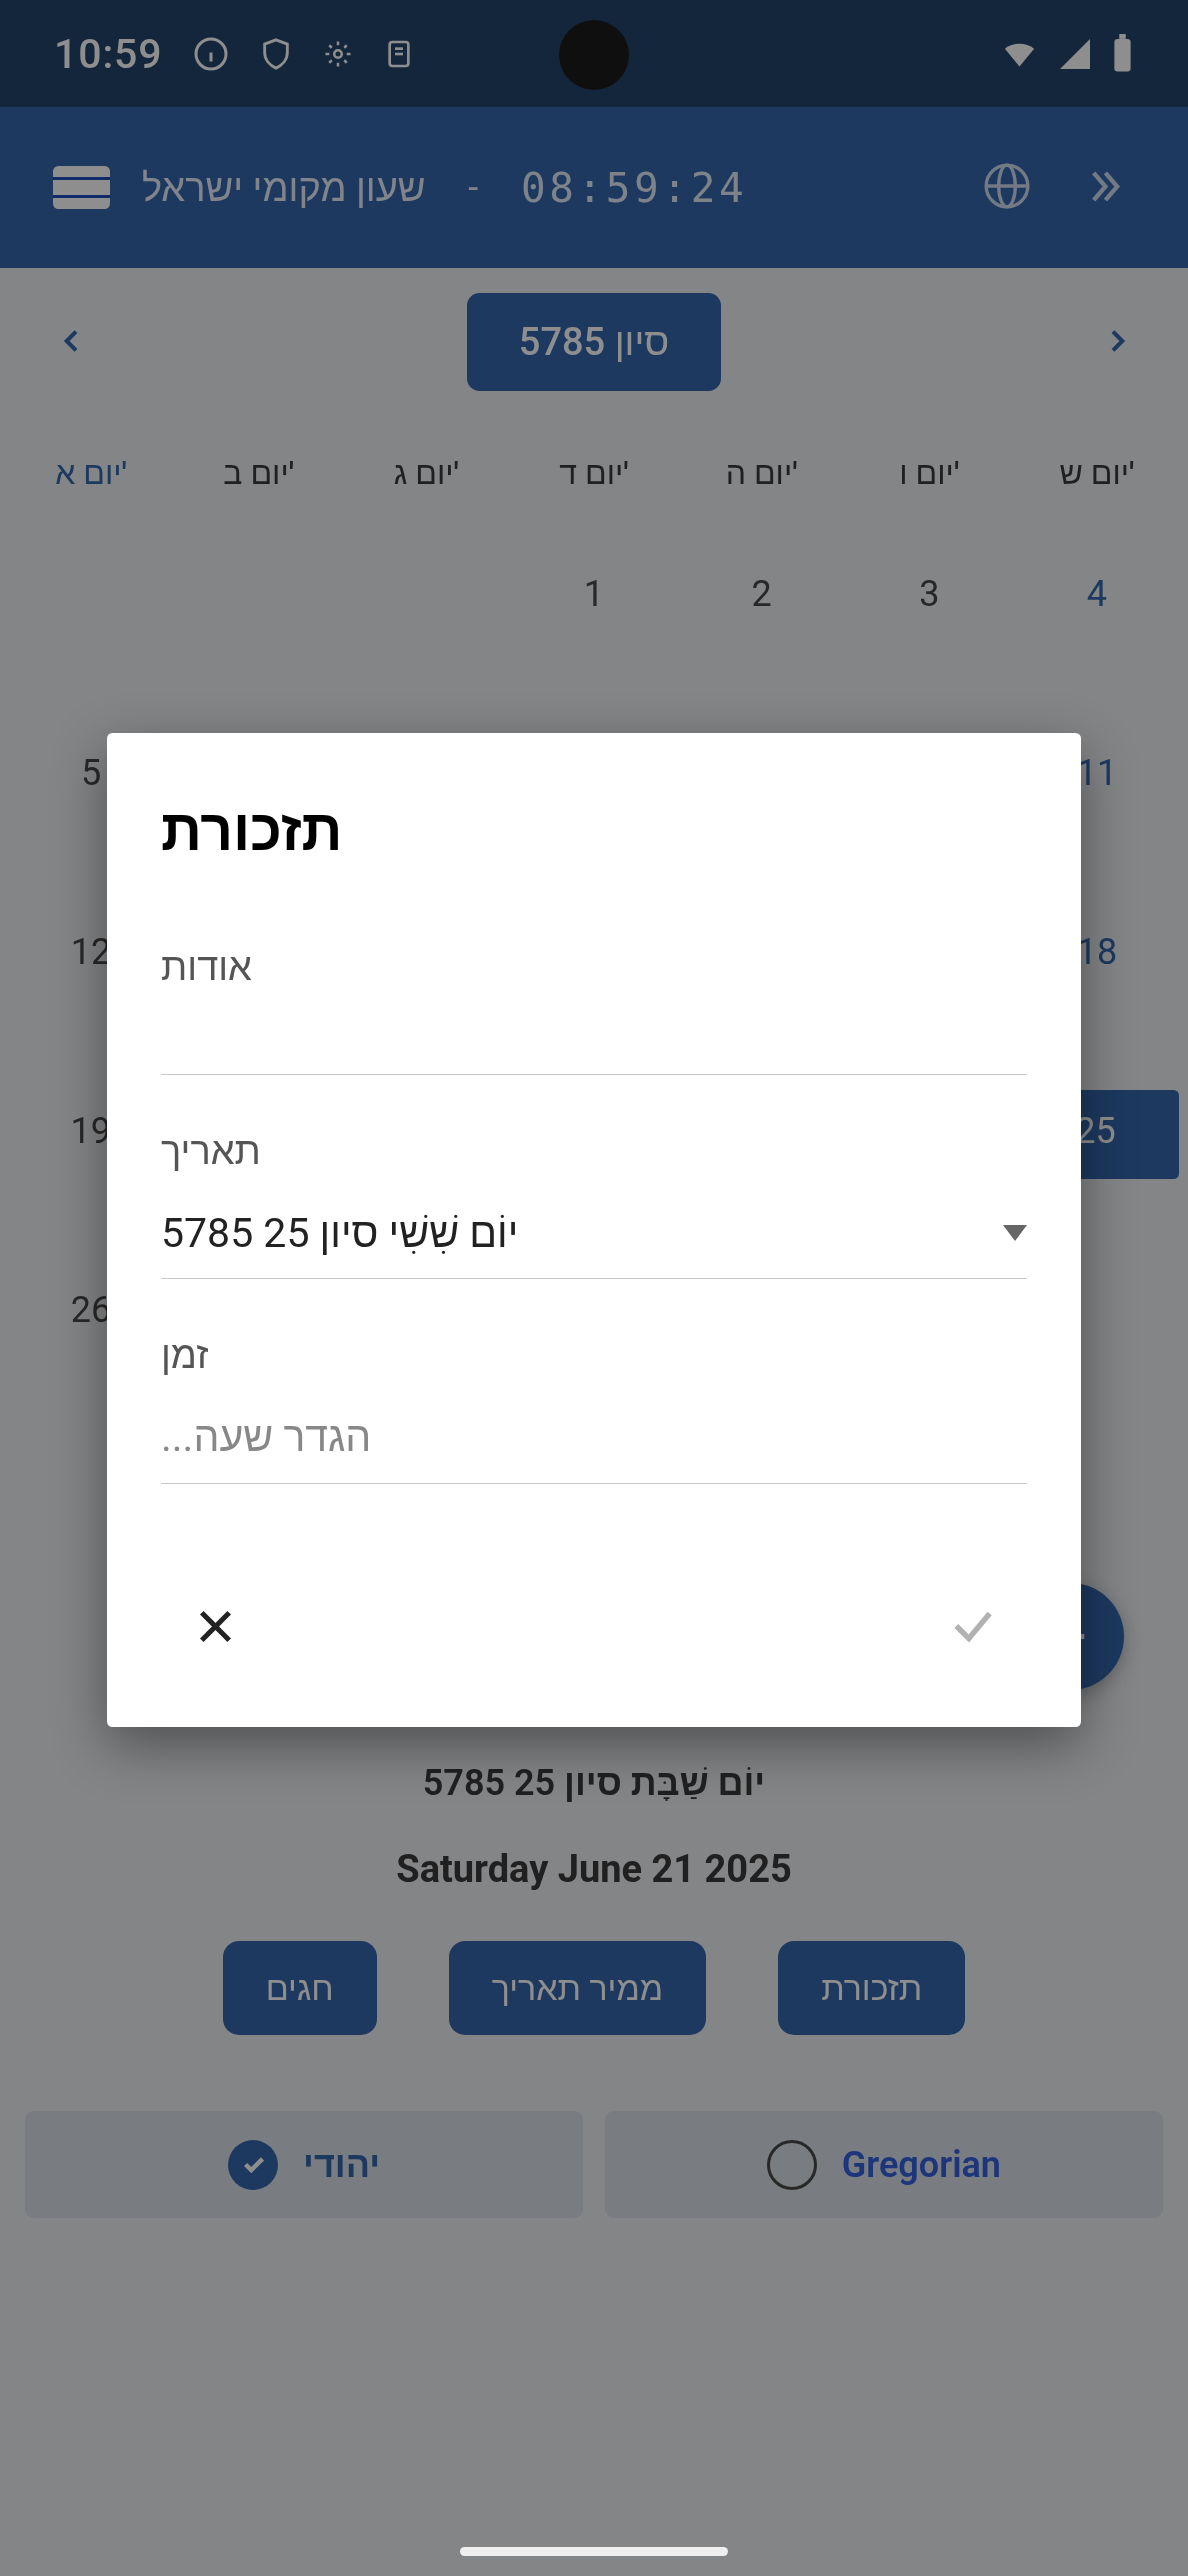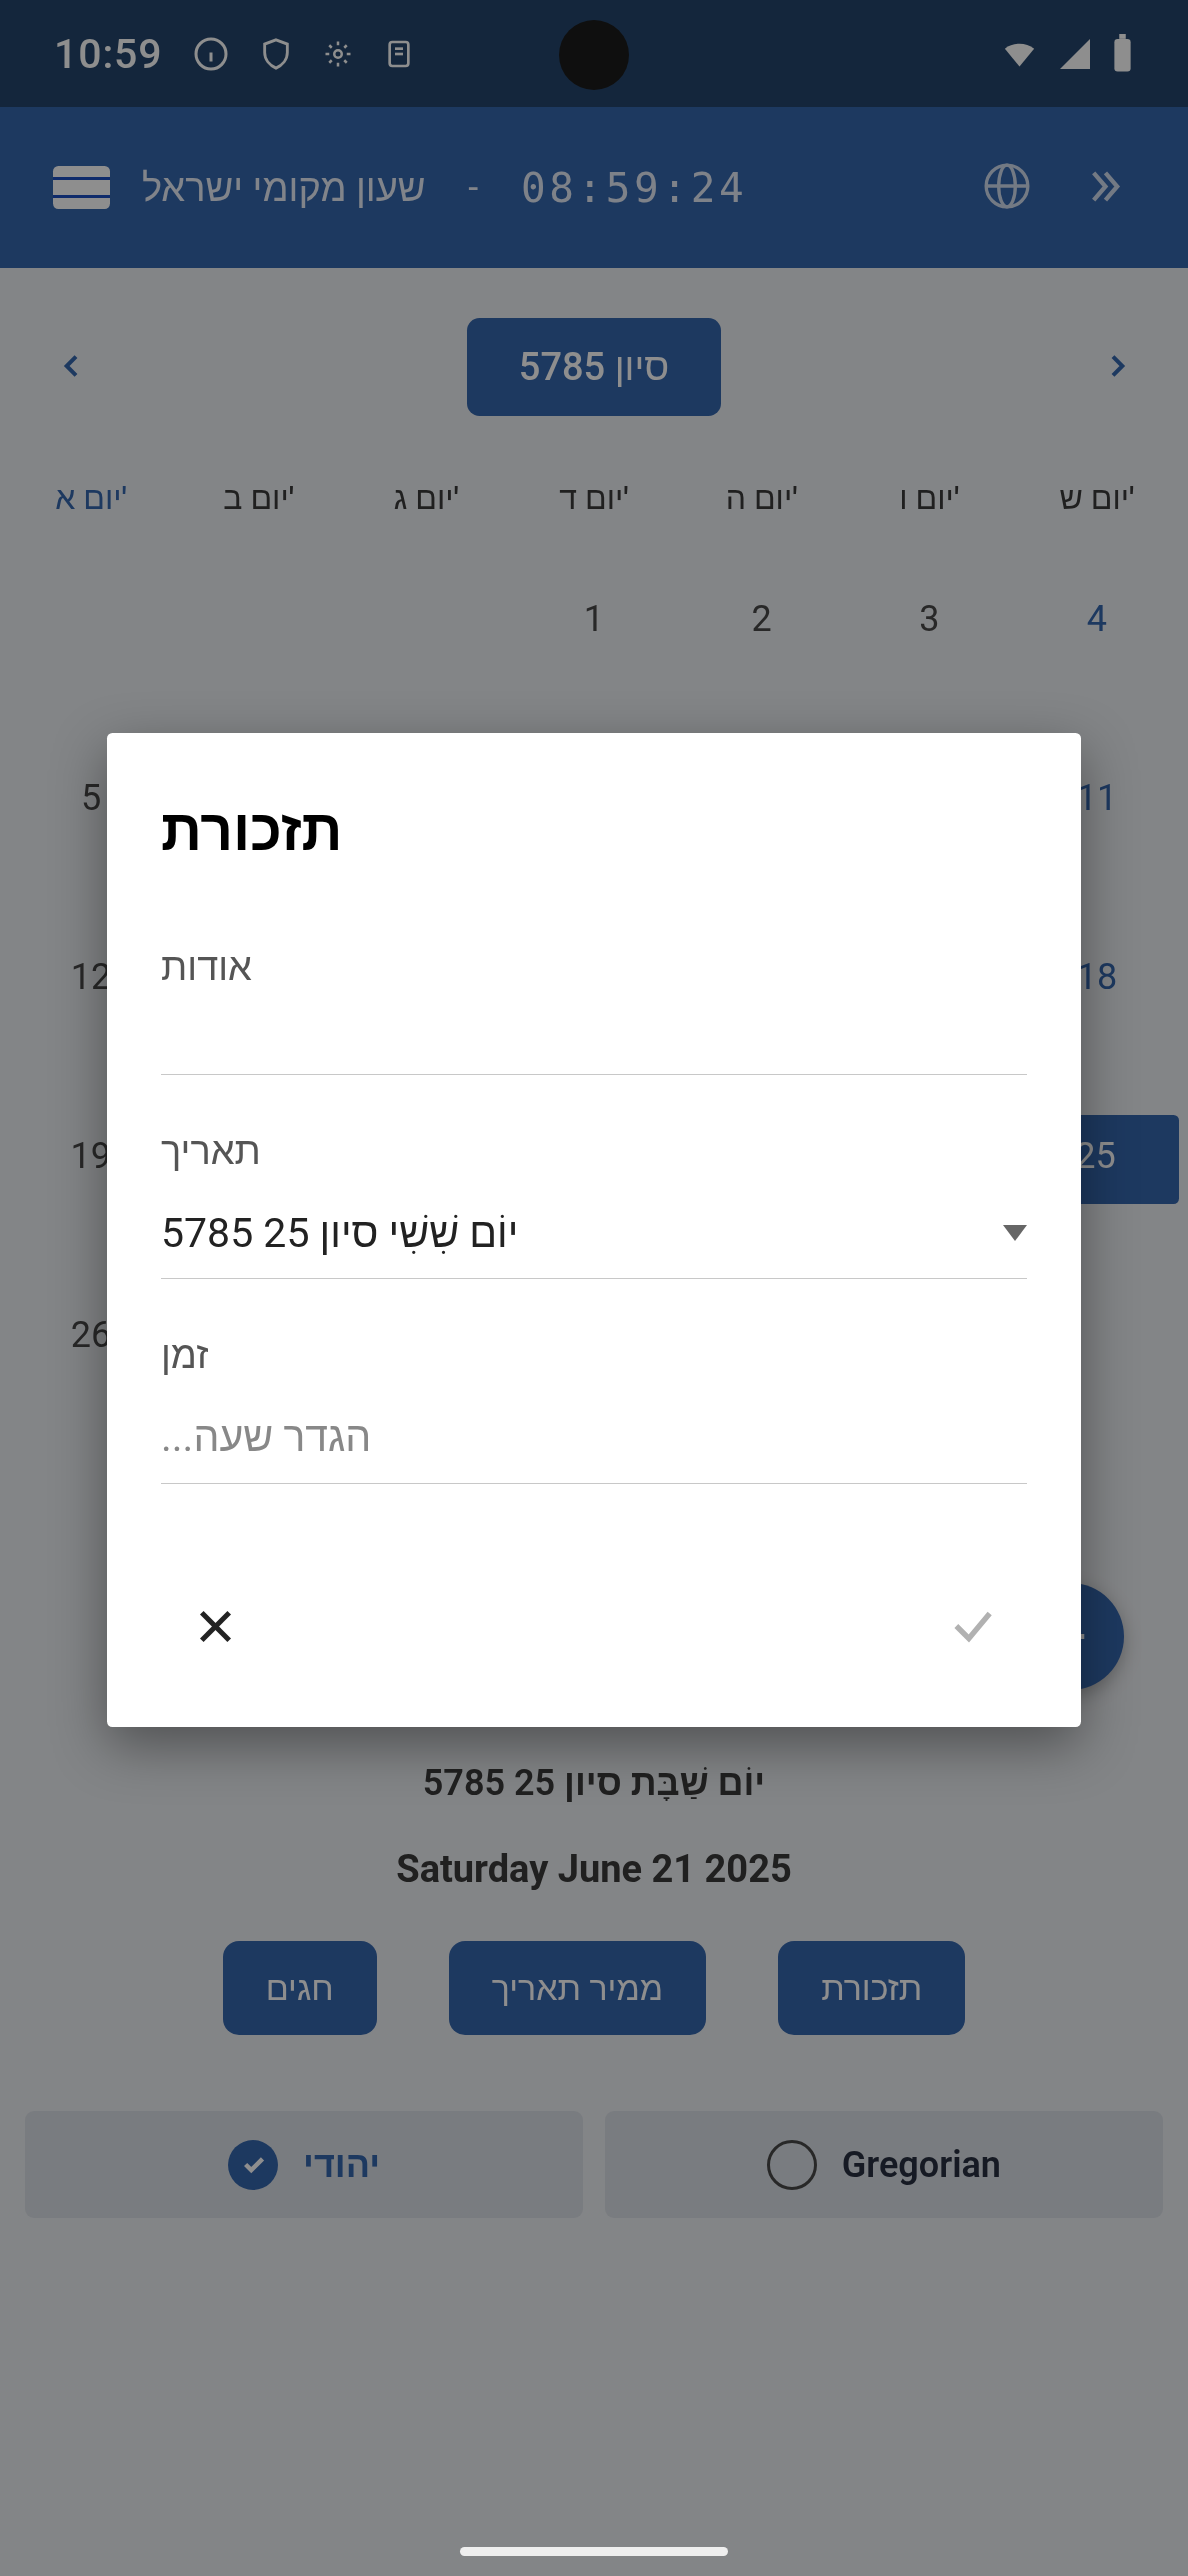--- a/index.html
+++ b/index.html
@@ -77,21 +77,21 @@
   .appbar .dash { color: #e4ebf6; font-size: 36px; margin: 0 10.7px; }
   .appbar .digital-clock { font-family: monospace; font-size: 41px; color: #dfe7f5; letter-spacing: 3.6px; }
   .appbar .spacer { flex: 1; }
   .appbar .icon-btn { width: 64px; height: 64px; display:flex; align-items:center; justify-content:center; }
 
   
   .monthnav {
     display: flex;
     align-items: center;
     justify-content: space-between;
-    padding: 50px 50px 36px 50px;
+    padding: 25px 50px 36px 50px;
   }
   .monthnav .chev {
     width: 43px; height: 43px;
     display:flex; align-items:center; justify-content:center;
     color: #1d54a3;
   }
   .month-btn {
     background: #1d54a3;
     color: #fff;
     border-radius: 12.5px;
@@ -197,21 +197,21 @@
     border-radius: 9px;
     height: 107px;
     display: flex;
     align-items: center;
     justify-content: center;
     gap: 25px;
     font-size: 36px;
     color: #1d54a3;
     font-weight: 600;
   }
-  .segbtn.inactive { color: #0f172a; font-weight: 600; align-items: center; }
+  .segbtn.inactive { color: #1d4ed8; font-weight: 600; align-items: center; }
   .radio {
     width: 50px; height: 50px;
     border-radius: 50%;
     border: 3.6px solid #333;
   }
   .radio.checked {
     border: none;
     background: #1d54a3;
     display:flex; align-items:center; justify-content:center;
   }

